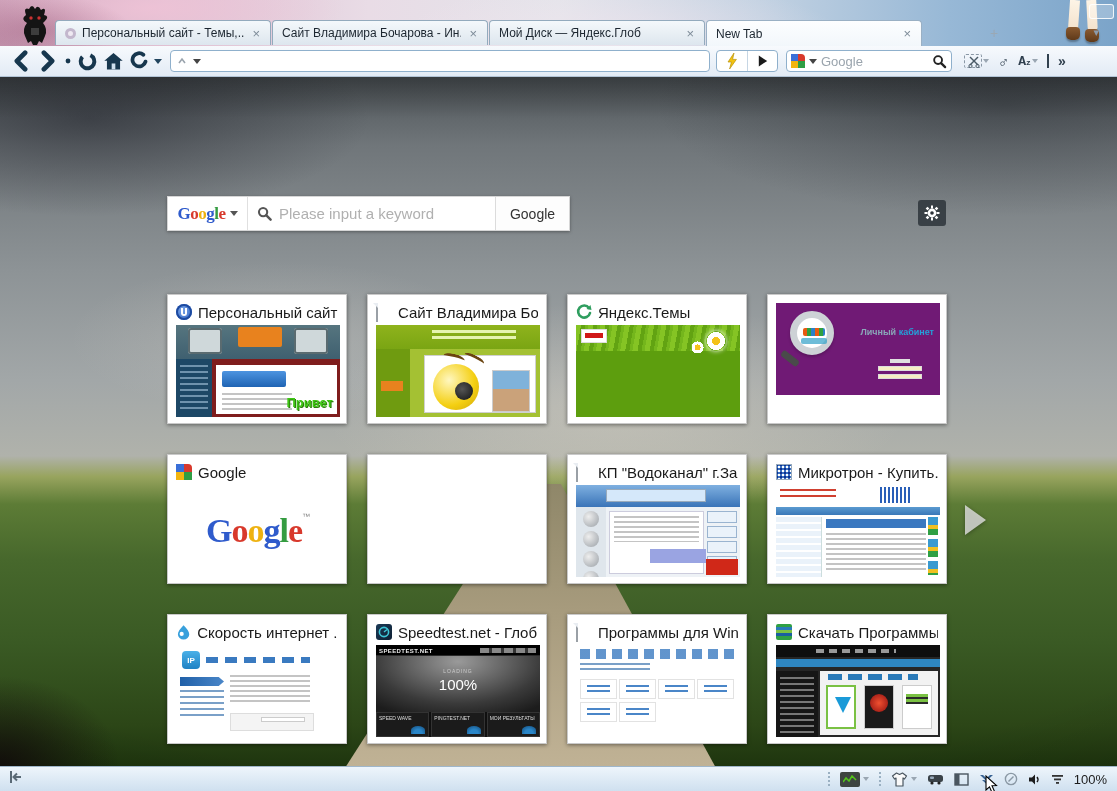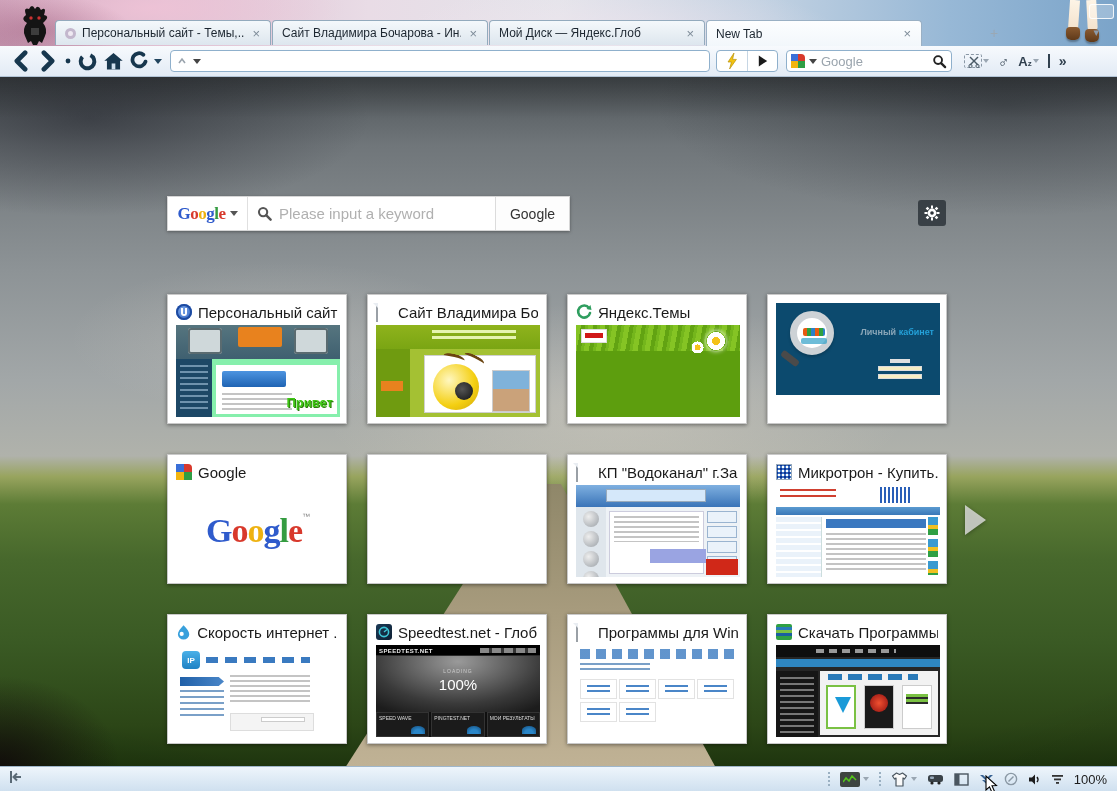--- a/index.html
+++ b/index.html
@@ -95,21 +95,21 @@
   .tile-head { display:flex; align-items:center; gap:6px; height:22px; }
   .tile-title { font-size:15px; color:#1a1a1a; white-space:nowrap; overflow:hidden; }
   .tile-prev { position:relative; width:164px; height:92px; margin-top:2px; overflow:hidden; background:#fff; }
   .fav16 { width:16px; height:16px; flex:0 0 auto; position:relative; }
   .fav-page { width:13px; height:16px; background:#fdfdfd; border:1px solid #9aa0a6; position:relative; }
   .fav-page:after { content:""; position:absolute; right:-1px; top:-1px; border-style:solid; border-width:0 5px 5px 0; border-color:transparent #e9edf2 transparent transparent; box-shadow:-1px 1px 0 #9aa0a6 inset; }
   .tl { background:repeating-linear-gradient(180deg,#c4c4c4 0 2px, transparent 2px 5px); }
   .tlb { background:repeating-linear-gradient(180deg,#7aa0c8 0 2px, transparent 2px 5px); }
 
   
-  .pv0 { background:#86efac;padding-left:40px; }
+  .pv0 { background:#7f1d1d;padding-left:40px; }
   .pv0 .banner{position:absolute;left:0;top:0;width:100%;height:34px;background:linear-gradient(180deg,#56757f,#3f6070);}
   .pv0 .mach{position:absolute;top:3px;width:34px;height:26px;background:#cfd8da;border-radius:3px;box-shadow:inset 0 0 0 2px #5a6b70;}
   .pv0 .badge{position:absolute;left:62px;top:2px;width:44px;height:20px;background:#e8821e;border-radius:2px;}
   .pv0 .side{position:absolute;left:0;top:34px;bottom:0;width:36px;background:#1d4866;}
   .pv0 .side i{position:absolute;left:4px;right:4px;top:6px;bottom:4px;background:repeating-linear-gradient(180deg,#6f93ad 0 2px,transparent 2px 6px);display:block;}
   .pv0 .page{position:absolute;left:40px;top:40px;right:3px;bottom:3px;background:#fff;}
   .pv0 .blu{position:absolute;left:6px;top:6px;width:64px;height:16px;background:linear-gradient(180deg,#4d94e0,#1f64b4);border-radius:2px;}
   .pv0 .txt{position:absolute;left:6px;top:28px;width:70px;height:18px;}
   .pv0 .privet{position:absolute;right:4px;bottom:4px;color:#3ec614;font-weight:bold;font-size:13px;text-shadow:1px 1px 0 #2a7a0c;}
   .pv1 { background:#a4c133; }
@@ -122,21 +122,21 @@
   .pv1 .pupil{position:absolute;left:22px;top:18px;width:18px;height:18px;border-radius:50%;background:radial-gradient(circle at 40% 40%,#555,#111);}
   .pv1 .brow{position:absolute;width:22px;height:8px;border-top:3px solid #6b4410;border-radius:50%;}
   .pv1 .b1{left:18px;top:-2px;transform:rotate(14deg);} .pv1 .b2{left:38px;top:-1px;transform:rotate(26deg);}
   .pv1 .photo{position:absolute;right:5px;top:14px;width:38px;height:42px;background:linear-gradient(180deg,#7fb2da 45%,#caa27a 46%);border:1px solid #ccc;}
   .pv2 { background:#5d9e0e; }
   .pv2 .grass{position:absolute;left:0;top:0;width:100%;height:26px;background:repeating-linear-gradient(100deg,#85c424 0 5px,#62a312 5px 9px,#74b61c 9px 12px);}
   .pv2 .ylogo{position:absolute;left:5px;top:4px;width:26px;height:14px;background:#fff;border:1px solid #ddd;}
   .pv2 .ylogo i{position:absolute;left:3px;top:3px;right:3px;height:5px;background:#d01818;display:block;}
   .pv2 .d1{position:absolute;right:14px;top:6px;width:20px;height:20px;border-radius:50%;background:radial-gradient(circle,#f4c21a 0 4px,#fff 4px 9px,transparent 9px);box-shadow:0 0 5px #fff;}
   .pv2 .d2{position:absolute;right:36px;top:16px;width:13px;height:13px;border-radius:50%;background:radial-gradient(circle,#f4c21a 0 3px,#fff 3px 6px,transparent 6px);}
-  .pv3 { background:#0c4a6e; }
+  .pv3 { background:#701a75; }
   .pv3 .ring{position:absolute;left:14px;top:8px;width:44px;height:44px;border-radius:50%;border:7px solid #cdd2d6;background:#fff;box-shadow:0 2px 3px rgba(0,0,0,.2);}
   .pv3 .dots{position:absolute;left:6px;top:10px;width:22px;height:8px;background:repeating-linear-gradient(90deg,#e85a10 0 4px,#2fa040 4px 8px,#2a80c8 8px 12px);border-radius:2px;}
   .pv3 .dots2{position:absolute;left:4px;top:20px;width:26px;height:6px;background:#2fa0c8;opacity:.7;border-radius:2px;}
   .pv3 .handle{position:absolute;left:4px;top:52px;width:20px;height:7px;background:#4a4a4a;border-radius:3px;transform:rotate(38deg);}
   .pv3 .lk{position:absolute;right:6px;top:24px;font-size:9px;font-weight:bold;}
   .pv3 .lk .w1{color:#8aa6b8;} .pv3 .lk .w2{color:#24a0d8;}
   .pv3 .form{position:absolute;right:18px;top:52px;width:56px;}
   .pv3 .form i{display:block;height:5px;background:#f7eec4;border:1px solid #ddd;margin:3px 0 0 12px;}
   .pv3 .form em{display:block;height:4px;width:20px;background:#e0e0e0;margin-top:4px;margin-left:24px;}
   .pv4 { background:#fff; display:flex; align-items:center; justify-content:center; }
@@ -326,21 +326,21 @@
             <svg width="14" height="12" viewBox="0 0 14 12" style="position:absolute;left:3px;top:1px;">
               <line x1="2" y1="1" x2="10" y2="9" stroke="#4a5a66" stroke-width="1.4"></line>
               <line x1="10" y1="1" x2="2" y2="9" stroke="#4a5a66" stroke-width="1.4"></line>
               <circle cx="2.5" cy="10" r="1.6" fill="none" stroke="#4a5a66"></circle>
               <circle cx="9.5" cy="10" r="1.6" fill="none" stroke="#4a5a66"></circle>
             </svg>
           </span>
         <span class="small-dd"></span>
       </span>
       <span class="mars">♂</span>
-      <span style="display:flex;align-items:center;">
+      <span style="display:flex;align-items:center;font-family:Liberation Mono, monospace;">
         <span class="az"><span>A</span><small>z</small></span>
         <span class="small-dd"></span>
       </span>
       <span class="vbar"></span>
       <span class="chev2">»</span>
     </div>
   </div>
 
   <div class="content">
     <div class="road"></div>

